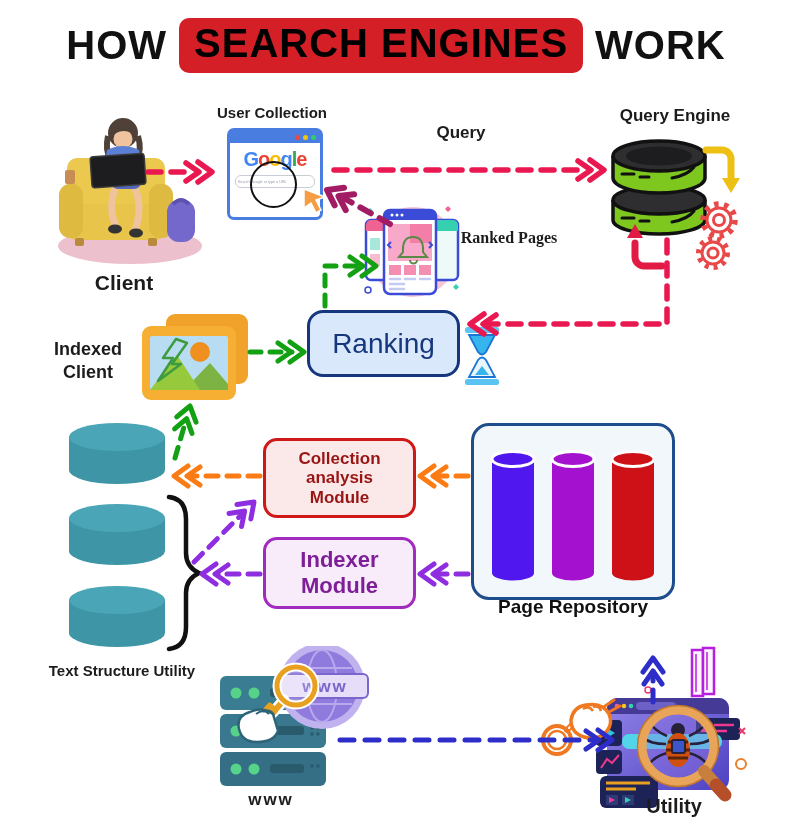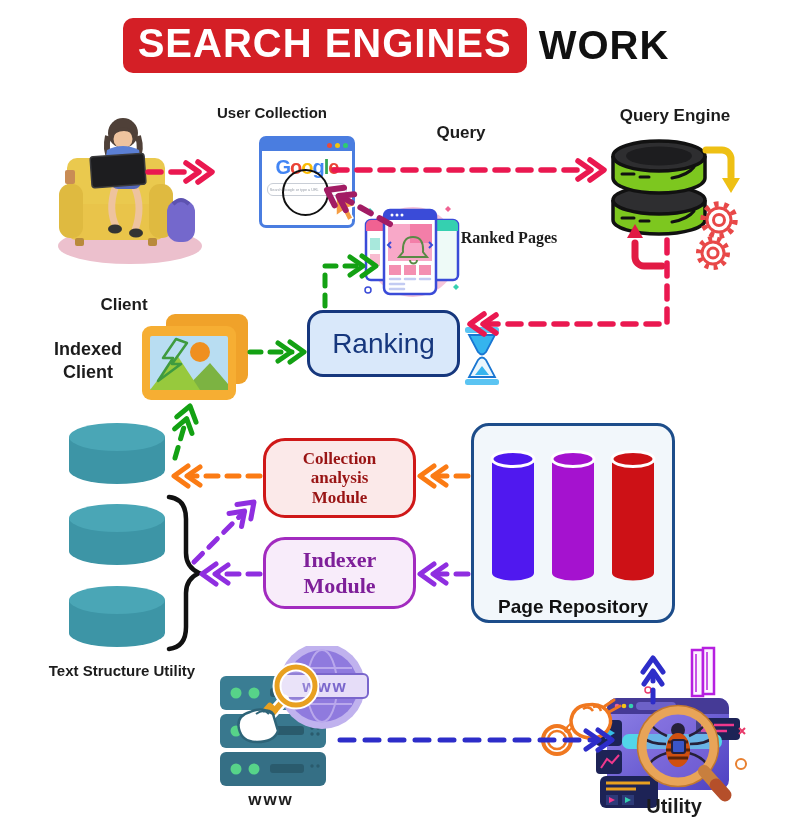--- a/index.html
+++ b/index.html
@@ -2,63 +2,64 @@
 <html style="--c-title_red: #d41f26; --c-arrow_red: #ea1850; --c-arrow_magenta: #a21c64; --c-arrow_green: #13a113; --c-arrow_orange: #fb7b14; --c-arrow_purple: #8f2ee0; --c-arrow_blue: #2d2dc9; --c-navy: #16377d; --c-ranking_bg: #d9e8fa; --c-collection_border: #cf1818; --c-collection_bg: #fbe9e9; --c-collection_text: #991414; --c-indexer_border: #a22bbf; --c-indexer_bg: #f8ecfa; --c-indexer_text: #7e1f99; --c-repo_border: #1d4d8a; --c-repo_bg: #f2f7fb; --c-cyl_blue: #5018ef; --c-cyl_purple: #a512cf; --c-cyl_red: #cd1116; --c-teal: #3d95a6; --c-teal_light: #4aa6b6; --c-db_green: #7dc71f; --c-gear_red: #e84848; --c-yellow: #eec014; --c-google_blue: #4285F4; --c-google_red: #EA4335; --c-google_yellow: #FBBC05; --c-google_green: #34A853; --c-label_text: #1c1c1c;"><head>
 <meta charset="utf-8">
 <style>
   html,body{margin:0;padding:0;background:#fff;}
   .canvas{position:relative;width:792px;height:840px;background:#fff;overflow:hidden;
           font-family:"Liberation Sans",sans-serif;color:var(--c-label_text,#1c1c1c);}
   .abs{position:absolute;}
   
   .title{top:18px;left:0;width:100%;display:flex;justify-content:center;align-items:center;gap:12px;
          font-weight:800;font-size:40px;letter-spacing:1px;color:#111;}
-  .title .hl{background:var(--c-title_red);color:#ffffff;padding:3px 15px 7px;border-radius:10px;}
+  .title .hl{background:var(--c-title_red);color:#000000;padding:3px 15px 7px;border-radius:10px;}
   
   .lbl{font-weight:800;text-align:center;color:var(--c-label_text);line-height:1.25;}
   
-  .browser{left:227px;top:136px;width:96px;height:92px;background:#fff;border:3px solid #4a7de0;border-radius:7px;box-sizing:border-box;margin-left:32px;}
+  .browser{left:227px;top:128px;width:96px;height:92px;background:#fff;border:3px solid #4a7de0;border-radius:7px;box-sizing:border-box;}
   .browser .bar{height:12px;background:#4a7de0;display:flex;justify-content:flex-end;align-items:center;gap:3px;padding-right:4px;}
   .browser .dot{width:5px;height:5px;border-radius:50%;}
   .google{margin-top:6px;text-align:center;font-size:20px;font-weight:700;letter-spacing:-1px;line-height:1;}
   .gl0,.gl3{color:var(--c-google_blue);} .gl1,.gl5{color:var(--c-google_red);}
   .gl2{color:var(--c-google_yellow);} .gl4{color:var(--c-google_green);}
   .searchbar{margin:6px 5px 0;height:11px;border:1px solid #c9ced6;border-radius:6px;overflow:hidden;display:flex;align-items:center;}
   .searchtext{font-size:6px;color:#9aa0aa;white-space:nowrap;transform:scale(.62);transform-origin:0 50%;padding-left:3px;}
   .lens-circle{position:absolute;left:20px;top:30px;width:43px;height:43px;border:2.5px solid #111;border-radius:50%;}
   
   .ranking{left:307px;top:310px;width:153px;height:67px;background:var(--c-ranking_bg);border:3.5px solid var(--c-navy);
            border-radius:16px;display:flex;align-items:center;justify-content:center;box-sizing:border-box;
            font-size:28px;font-weight:400;color:var(--c-navy);}
-  .module{border-radius:22px;display:flex;align-items:center;justify-content:center;box-sizing:border-box;
-          font-weight:800;text-align:center;font-family:Liberation Serif, serif;}
+  .module{border-radius:14px;display:flex;align-items:center;justify-content:center;box-sizing:border-box;
+          font-weight:800;text-align:center;}
   .collection{left:263px;top:438px;width:153px;height:80px;background:var(--c-collection_bg);
               border:3.5px solid var(--c-collection_border);color:var(--c-collection_text);font-size:17px;line-height:1.15;}
   .collection span{display:block;width:105px;}
   .indexer{left:263px;top:537px;width:153px;height:72px;background:var(--c-indexer_bg);
            border:3.5px solid var(--c-indexer_border);color:var(--c-indexer_text);font-size:22px;line-height:1.2;}
   .indexer span{display:block;width:90px;}
-  .repo{left:471px;top:423px;width:204px;height:200px;background:var(--c-repo_bg);border:3.5px solid var(--c-repo_border);
+  .repo{left:471px;top:423px;width:204px;height:177px;background:var(--c-repo_bg);border:3.5px solid var(--c-repo_border);
         border-radius:18px;box-sizing:border-box;display:flex;flex-direction:column;align-items:center;}
   .repo .cyls{display:flex;gap:14px;margin-top:24px;}
   .repo .rlabel{margin-top:8px;font-size:19px;font-weight:800;color:#111;}
   
   .arrows{left:0;top:0;pointer-events:none;z-index:5;}
   .arrows path,.arrows line,.arrows use{fill:none;stroke-linecap:round;stroke-linejoin:round;}
   .e-red{stroke:var(--c-arrow_red);}   .e-magenta{stroke:var(--c-arrow_magenta);}
   .e-green{stroke:var(--c-arrow_green);} .e-orange{stroke:var(--c-arrow_orange);}
   .e-purple{stroke:var(--c-arrow_purple);} .e-blue{stroke:var(--c-arrow_blue);}
   svg{display:block;}
 </style>
 </head>
 <body>
 
 <div class="canvas">
 
   <div class="abs title">
+    <span>HOW</span>
     <span class="hl">SEARCH ENGINES</span>
     <span>WORK</span>
   </div>
 
   <svg class="abs" style="left:55px;top:108px;" width="150" height="165" viewBox="0 0 150 165">
     <ellipse cx="75" cy="138" rx="72" ry="18" fill="#ecc0cd"></ellipse>
     <rect x="12" y="50" width="98" height="52" rx="10" fill="#eac94e"></rect>
     <rect x="12" y="96" width="98" height="36" rx="9" fill="#e9c44a"></rect>
     <rect x="4" y="76" width="24" height="54" rx="11" fill="#dfba40"></rect>
     <rect x="94" y="76" width="24" height="54" rx="11" fill="#dfba40"></rect>
@@ -76,21 +77,21 @@
       <path d="M60 80 q-7 22 1 38" stroke="#eec39e" stroke-width="7" fill="none"></path>
       <path d="M80 80 q8 20 0 42" stroke="#eec39e" stroke-width="7" fill="none"></path>
       <rect x="56" y="64" width="30" height="17" rx="7" fill="#5467b8"></rect>
       <ellipse cx="60" cy="121" rx="7" ry="4.5" fill="#333"></ellipse>
       <ellipse cx="81" cy="125" rx="7" ry="4.5" fill="#333"></ellipse>
       <g transform="rotate(-4 64 62)">
         <rect x="36" y="47" width="54" height="31" rx="3" fill="#1d1d1f" stroke="#3a3a3c" stroke-width="1.5"></rect>
       </g>
     </g>
   </svg>
-  <div class="abs lbl" style="left:64px;top:270px;width:120px;font-size:17px;margin-top:24px;">Client</div>
+  <div class="abs lbl" style="left:64px;top:270px;width:120px;font-size:21px;">Client</div>
 
   <div class="abs lbl" style="left:190px;top:104px;width:164px;font-size:15px;">User Collection</div>
   <div class="abs browser">
     <div class="bar">
       <span class="dot" style="background:#e74c3c"></span>
       <span class="dot" style="background:#f1c40f"></span>
       <span class="dot" style="background:#2ecc71"></span>
     </div>
     <div class="google"><span class="gl0">G</span><span class="gl1">o</span><span class="gl2">o</span><span class="gl3">g</span><span class="gl4">l</span><span class="gl5">e</span></div>
     <div class="searchbar">

